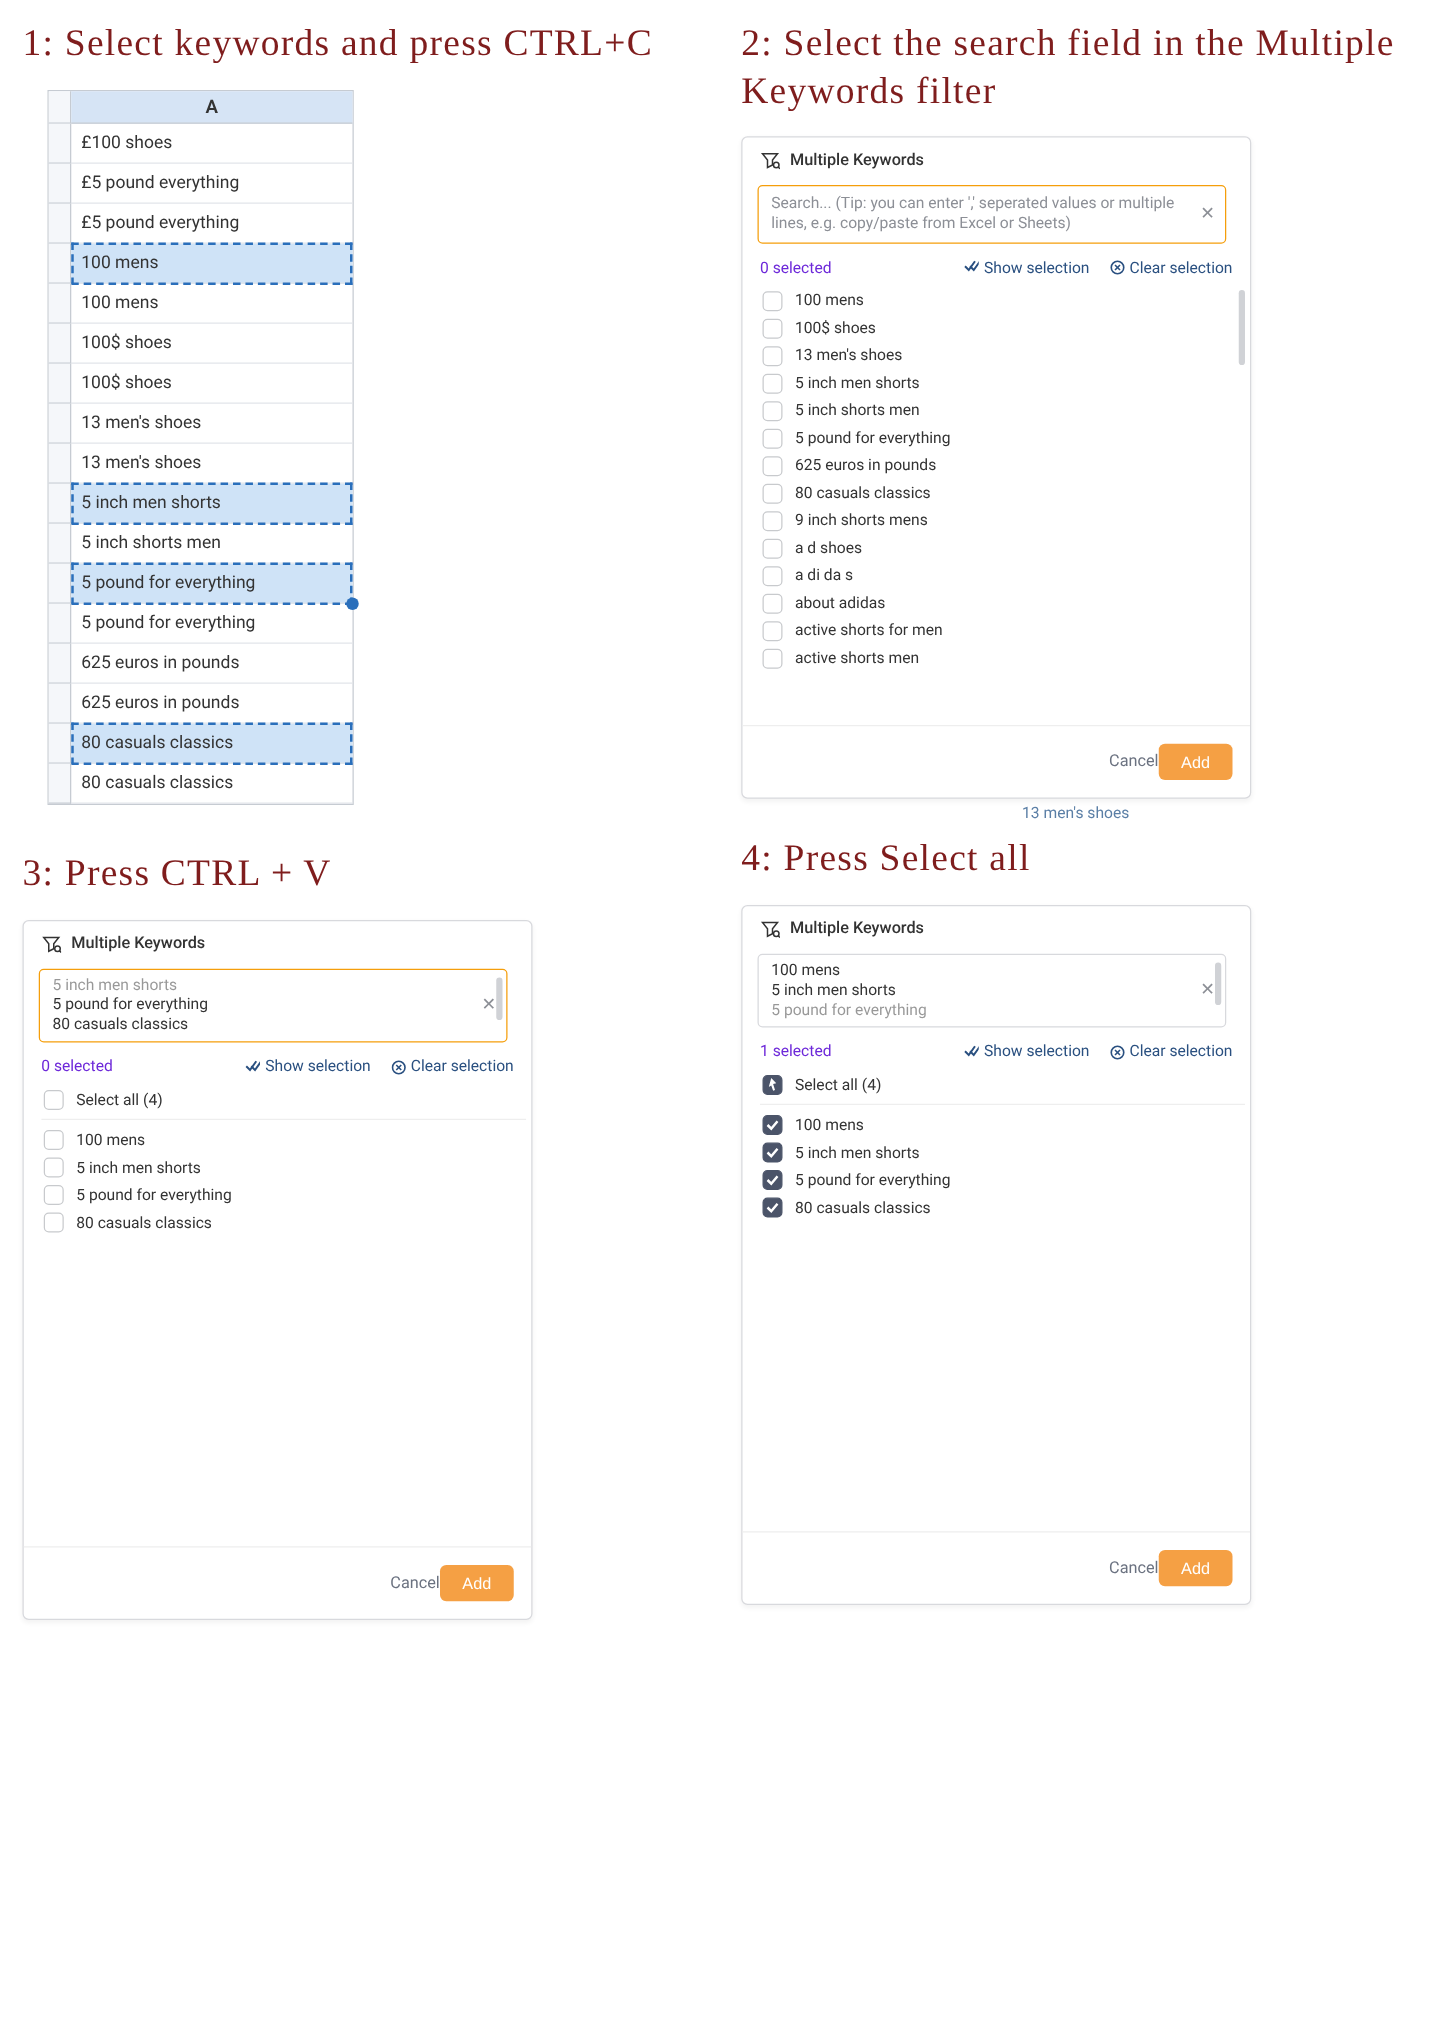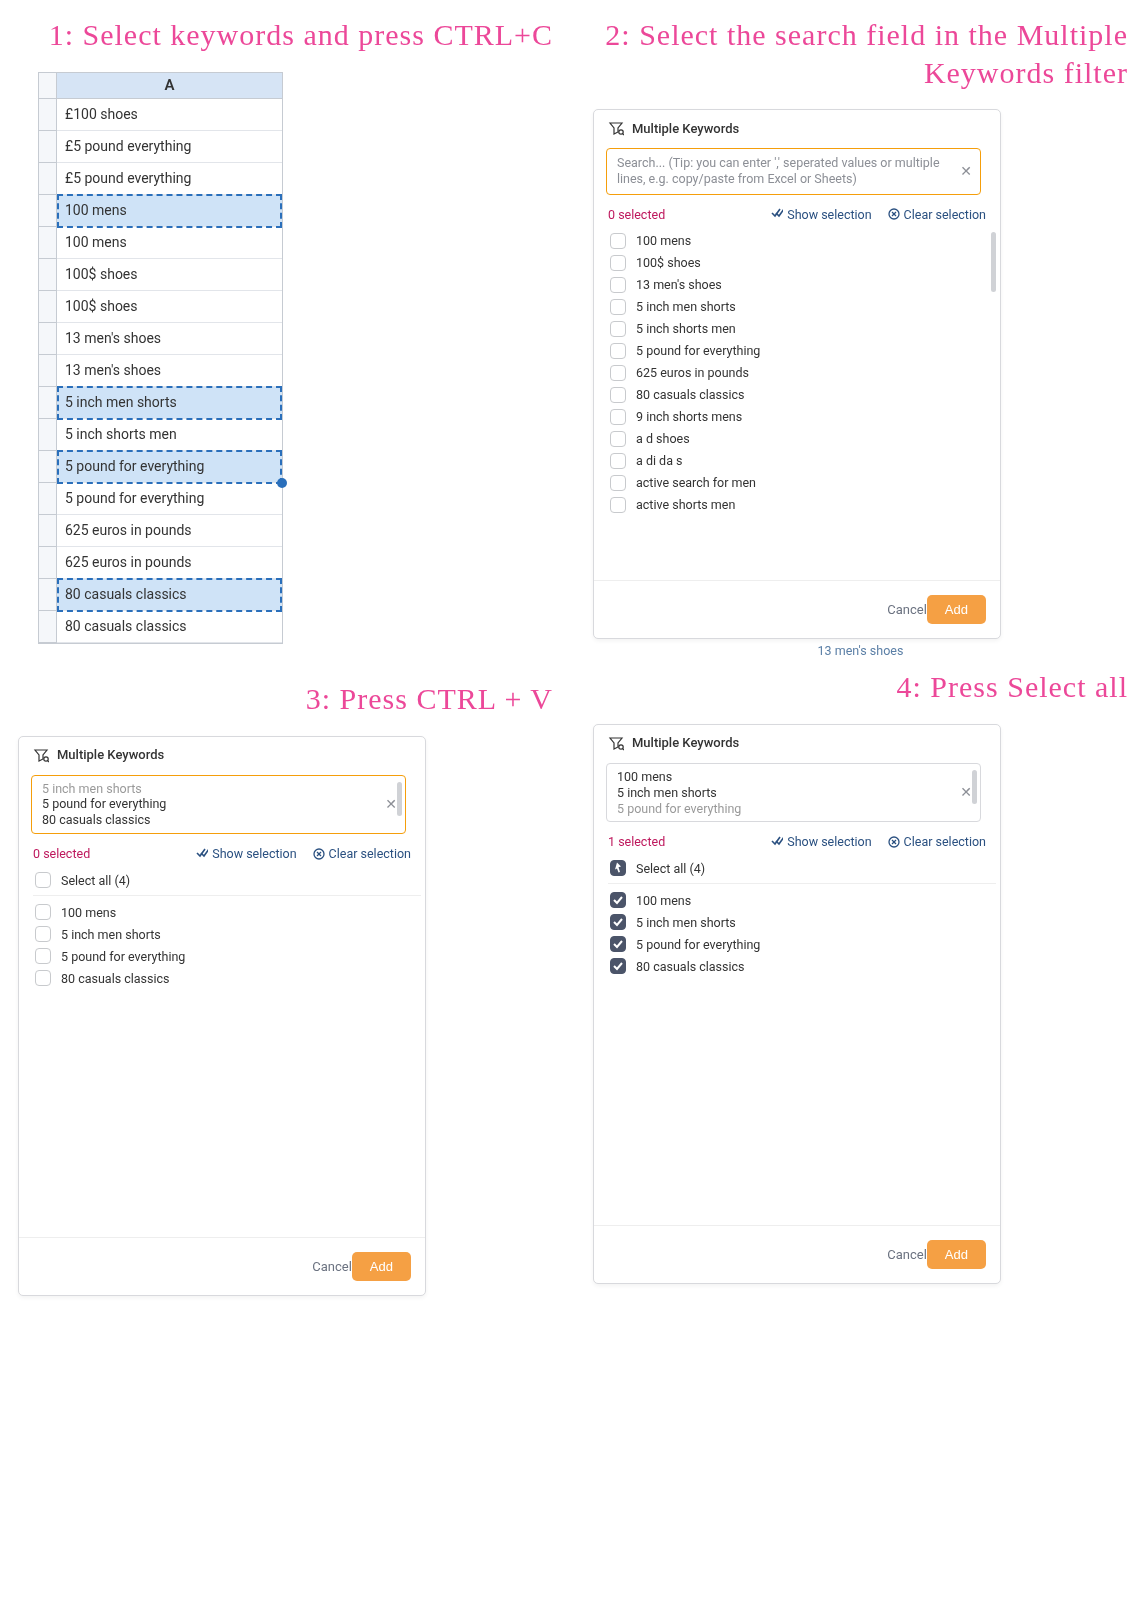--- a/index.html
+++ b/index.html
@@ -28,22 +28,21 @@
     grid-template-columns: 1fr 1fr;
     column-gap: 40px;
     row-gap: 0px;
   }
   .caption {
     font-family: "Segoe Script","Comic Sans MS","Bradley Hand",cursive;
     font-size: 30px;
     letter-spacing: 1px;
     line-height: 1.25;
     margin: 6px 0 18px 0;
-    color: #ec4899;
-    text-align: right;
+    color: #7f1d1d;
   }
   
   .sheet {
     width: 245px;
     margin-left: 20px;
     border: 1px solid #c6cbd2;
   }
   .sheet-head {
     display: flex;
     height: 26px;
@@ -161,21 +160,21 @@
     border-radius: 3px;
   }
   .toolbar {
     display: flex;
     align-items: center;
     padding: 4px 14px 8px 14px;
     font-size: 12.5px;
     color: var(--link);
     gap: 16px;
   }
-  .toolbar .count { color: #be185d; margin-right: auto; }
+  .toolbar .count { color: #6d28d9; margin-right: auto; }
   .toolbar .tb-item { display: flex; align-items: center; gap: 4px; cursor: pointer; }
   .toolbar svg { width: 12px; height: 12px; }
   .list {
     margin: 0 4px 0 14px;
     height: 328px;
     overflow: hidden;
     position: relative;
   }
   .list.short { height: 380px; }
   .list .scrollbar {
@@ -436,21 +435,25 @@
             <div class="li">
               <span class="chk"></span>
               <span>a d shoes</span>
             </div>
             <div class="li">
               <span class="chk"></span>
               <span>a di da s</span>
             </div>
             <div class="li">
               <span class="chk"></span>
-              <span>active search for men</span>
+              <span>about adidas</span>
+            </div>
+            <div class="li">
+              <span class="chk"></span>
+              <span>active shorts for men</span>
             </div>
             <div class="li">
               <span class="chk"></span>
               <span>active shorts men</span>
             </div>
           </div>
         <div class="footer">
           <span class="btn-cancel">Cancel</span>
           <button class="btn-add">Add</button>
         </div>

